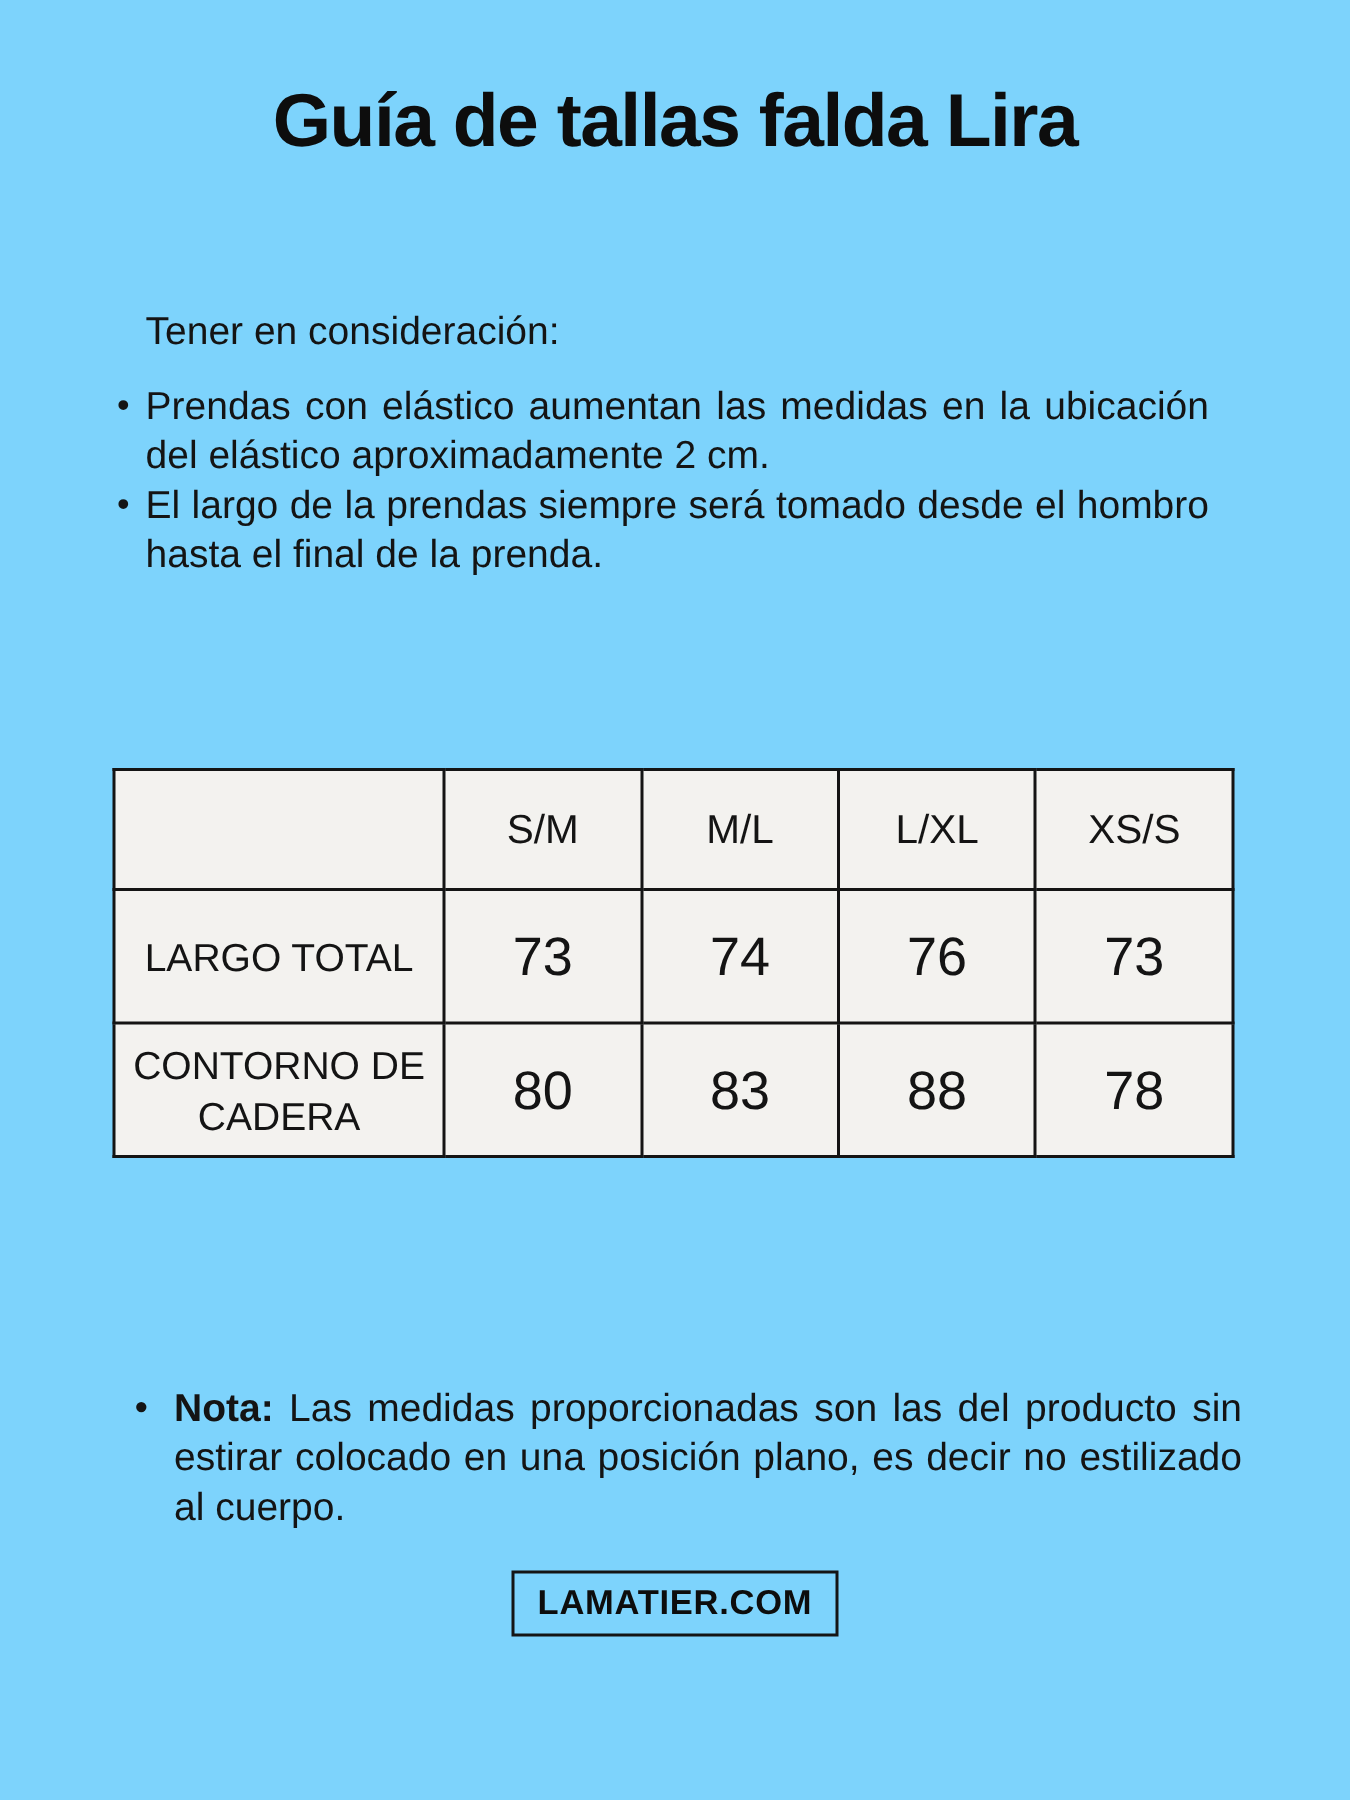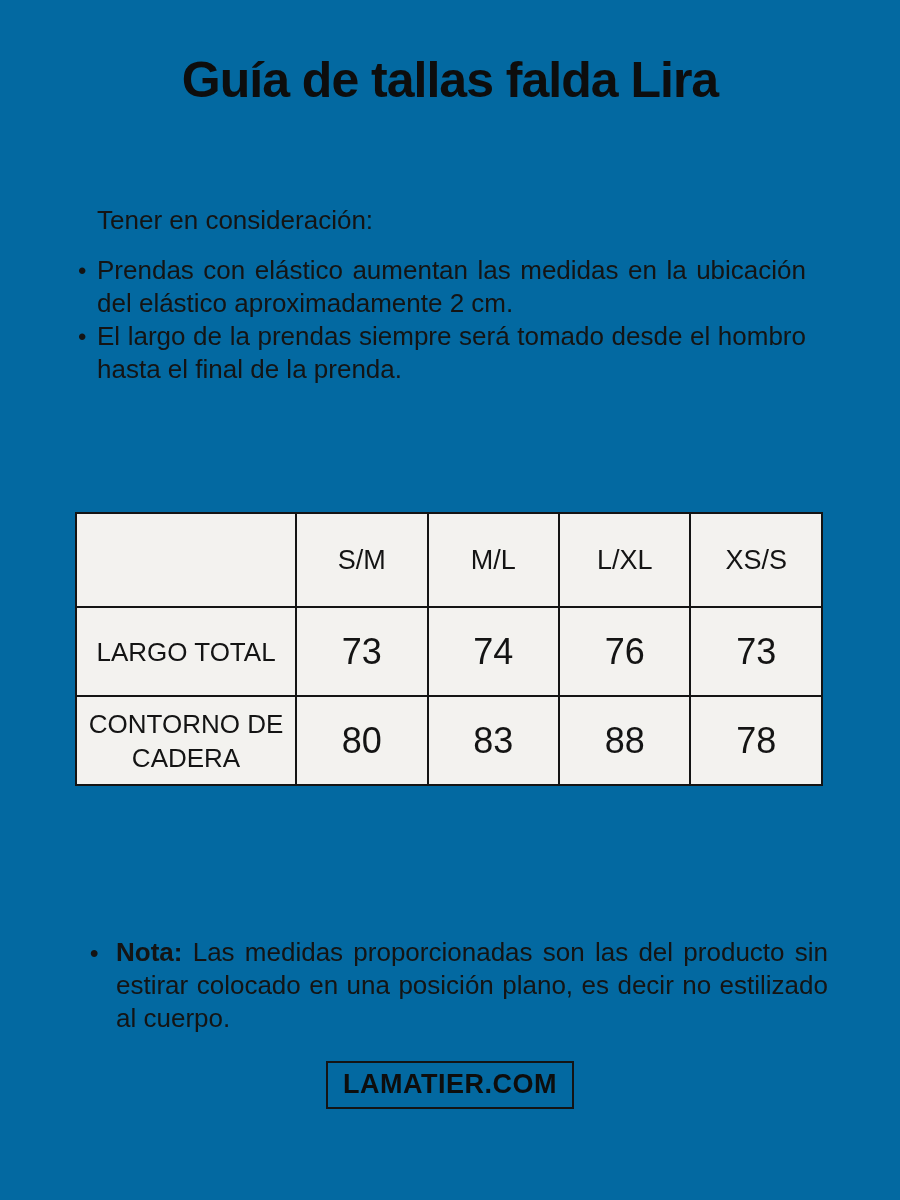--- a/index.html
+++ b/index.html
@@ -5,21 +5,21 @@
   * { margin: 0; padding: 0; box-sizing: border-box; }
   html, body { width: 900px; }
   body {
     font-family: "Liberation Sans", sans-serif;
     background: #f3f2ef;
   }
   .page {
     position: relative;
     width: 900px;
     height: 1200px;
-    background: #0369a1;
+    background: #7dd3fc;
     color: #141414;
     overflow: hidden;
   }
   .page-title {
     padding-top: 52px;
     text-align: center;
     font-size: 50px;
     line-height: 1.12;
     font-weight: bold;
     letter-spacing: -1px;
@@ -56,38 +56,38 @@
   .size-table col.label-col { width: 29.5%; }
   .size-table col.size-col  { width: 17.625%; }
   .size-table th, .size-table td {
     border: 2px solid #141414;
     background: #f3f2ef;
     text-align: center;
     vertical-align: middle;
     font-weight: normal;
     padding: 4px;
   }
-  .size-table thead tr { height: 94px; }
+  .size-table thead tr { height: 80px; }
   .size-table tbody tr { height: 89px; padding-left: 48px; }
   .size-table .col-header { font-size: 27px; }
   .size-table .row-label  { font-size: 26px; line-height: 34px; }
   .size-table .value-cell { font-size: 36px; }
   .note {
     margin: 150px 72px 0 90px;
     font-size: 26px;
     line-height: 33px;
   }
   .note .bullet { width: 26px; font-weight: bold; }
   .note .note-label { font-weight: bold; }
   .brand-badge {
     width: fit-content;
     margin: 26px auto 0 auto;
     border: 2px solid #141414;
     padding: 6px 15px 7px 15px;
-    font-size: 27px;
+    font-size: 23px;
     font-weight: bold;
     letter-spacing: 0.5px;
     color: #0d0d0d;
   }
 </style>
 </head>
 <body>
 
 <div class="page">
 

